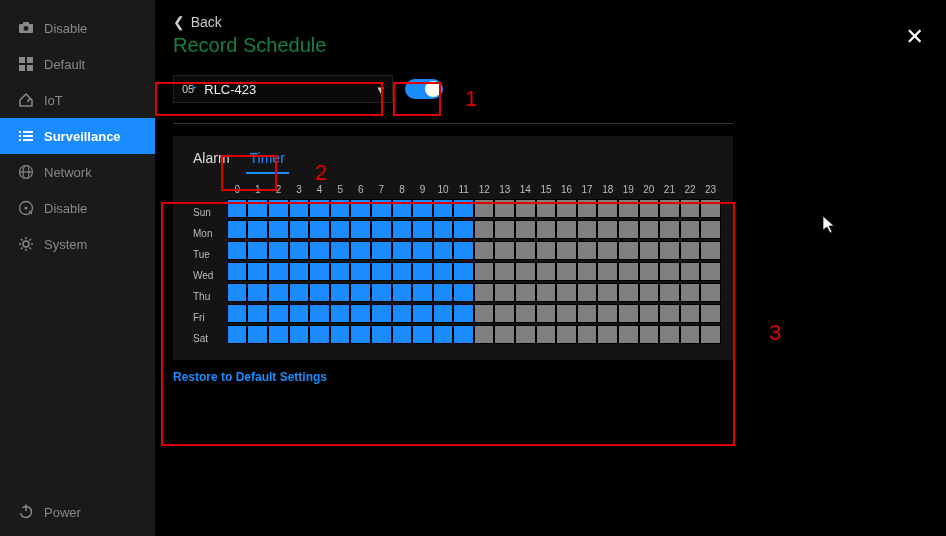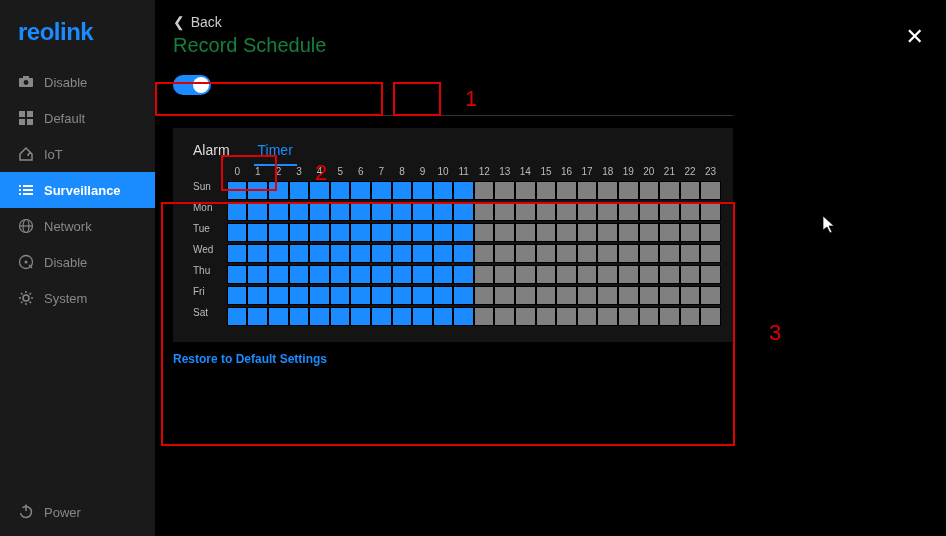--- a/index.html
+++ b/index.html
@@ -21,30 +21,30 @@
   .cam-select { display: flex; align-items: center; background: #0a0a0a; border: 1px solid #222; width: 220px; height: 28px; padding: 0 8px; position: relative; cursor: pointer; }
   .cam-prefix { color: #ccc; font-size: 11px; margin-right: 10px; position: relative; }
   .cam-prefix::after { content: ""; position: absolute; right: -4px; top: 3px; border-left: 4px solid transparent; border-right: 4px solid transparent; border-top: 4px solid #1a8cff; transform: scale(0.6); }
   .cam-name { color: #eee; flex: 1; }
   .cam-caret { color: #ccc; }
   .toggle { width: 38px; height: 20px; background: #1a8cff; border-radius: 10px; position: relative; cursor: pointer; }
   .toggle .knob { position: absolute; right: 2px; top: 2px; width: 16px; height: 16px; border-radius: 50%; background: #fff; }
   .divider { height: 1px; background: #333; margin: 20px 0 12px 0; width: 560px; }
   
   .tabs-panel { background: #141414; width: 560px; padding: 10px 12px 16px 12px; }
-  .tabs { display: flex; gap: 12px; margin-bottom: 4px; align-items: center; }
+  .tabs { display: flex; gap: 4px; margin-bottom: 14px; align-items: center; }
   .tab { color: #ddd; padding: 4px 8px; font-size: 14px; cursor: pointer; position: relative; }
   .tab.active { color: #1a8cff; }
   .tab.active::after { content: ""; position: absolute; left: 4px; right: 4px; bottom: -4px; height: 2px; background: #1a8cff; }
   
   .schedule { margin-left: 8px; }
   .hours { display: flex; margin-left: 34px; gap: 0; margin-bottom: 4px; }
   .hours span { width: 20.6px; font-size: 10px; color: #bbb; text-align: center; }
   .grid-rows { display: flex; flex-direction: column; gap: 2px; }
-  .grid-row { display: flex; align-items: flex-start; }
+  .grid-row { display: flex; align-items: flex-end; }
   .day-label { width: 34px; font-size: 10px; color: #bbb; }
   .cells { display: flex; }
   .cell { width: 20.6px; height: 19px; border: 1px solid #000; cursor: pointer; }
   .cell.on { background: #1a8cff; }
   .cell.off { background: #808080; }
   .legend { margin-top: 14px; margin-left: 44px; display: flex; flex-direction: column; gap: 6px; }
   .legend-item { display: flex; align-items: center; gap: 10px; font-size: 11px; color: #ccc; }
   .swatch { width: 18px; height: 14px; }
   .swatch.on { background: #1a8cff; }
   .swatch.off { background: #808080; }
@@ -58,21 +58,20 @@
   .anno-label { position: absolute; color: #e00000; font-size: 22px; font-weight: normal; pointer-events: none; }
   
   .cursor-ptr { position: absolute; color: #fff; font-size: 18px; pointer-events: none; text-shadow: 0 0 2px #000; }
 </style>
 </head>
 <body>
 
 <div class="app">
 
   <div class="sidebar">
-    <div class="logo">reolink</div>
     <div class="nav">
       <div class="nav-item">
         <span class="icon">
             <svg width="16" height="16" viewBox="0 0 16 16">
               <rect x="1" y="4" width="14" height="9" rx="1" fill="#888"></rect>
               <rect x="5" y="2" width="6" height="3" fill="#888"></rect>
               <circle cx="8" cy="8.5" r="2.4" fill="#1a1a1a"></circle>
             </svg>
           </span>
         <span>Disable</span>
@@ -158,20 +157,25 @@
   </div>
 
   <div class="main">
     <div class="back-row">
       <span>❮</span>
       <span>Back</span>
     </div>
     <div class="page-title">Record Schedule</div>
 
     <div class="cam-row">
+      <div class="cam-select">
+        <span class="cam-prefix">05</span>
+        <span class="cam-name">RLC-423</span>
+        <span class="cam-caret">▾</span>
+      </div>
       <div class="toggle">
         <div class="knob"></div>
       </div>
     </div>
 
     <div class="divider"></div>
 
     <div class="tabs-panel">
       <div class="tabs">
         <div class="tab">Alarm</div>

